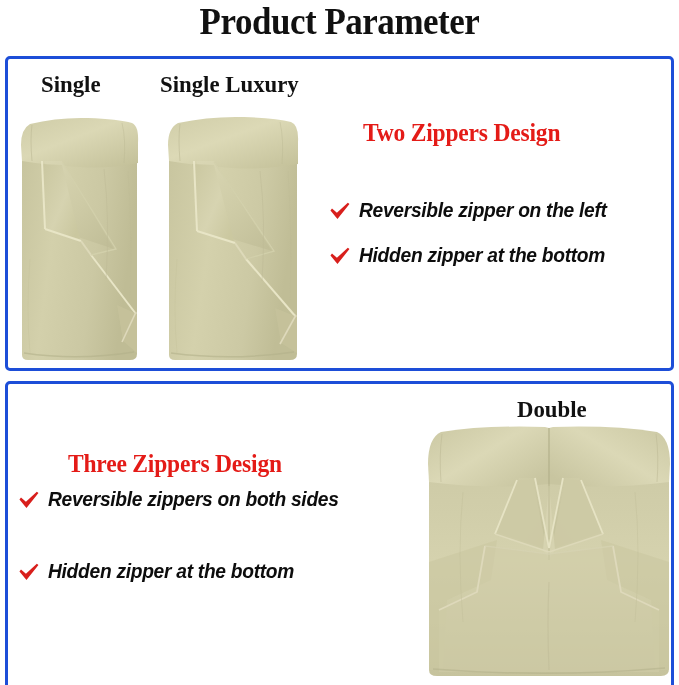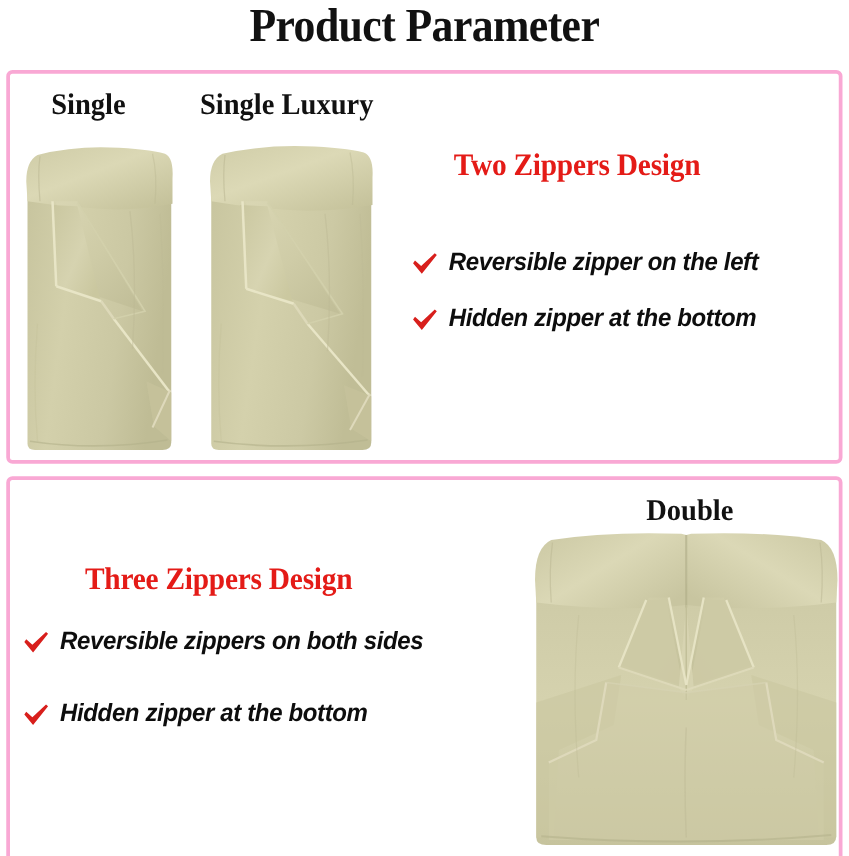--- a/index.html
+++ b/index.html
@@ -29,21 +29,21 @@
     color: #111111;
     transform: scaleX(0.92);
     transform-origin: center top;
     line-height: 46px;
     white-space: nowrap;
   }
 
   
   .panel {
     position: absolute;
-    border: 3px solid #f9a8d4;
+    border: 3px solid #1d4ed8;
     border-radius: 5px;
     box-sizing: border-box;
     background: #ffffff;
   }
   #panel-top {
     left: 5px;
     top: 56px;
     width: 669px;
     height: 315px;
   }
@@ -242,21 +242,21 @@
     <span class="bullet-text">Hidden zipper at the bottom</span>
   </div>
 </div>
 
 <div class="panel" id="panel-bottom">
 
   <div class="size-caption" style="left:509px; top:12px;">Double</div>
 
   <div class="red-heading" style="left:60px; top:66px;">Three Zippers Design</div>
 
-  <div class="bullet-row" style="left:10px; top:118px;">
+  <div class="bullet-row" style="left:10px; top:104px;">
     <svg class="check-icon" viewBox="0 0 24 22">
       <path d="M1.5,10.5 L3.2,8.2 L8.6,13.0 L20.6,1.8 L22.4,3.4 L9.2,19.8 Z" fill="#d81f1c"></path>
     </svg>
     <span class="bullet-text">Reversible zippers on both sides</span>
   </div>
 
   <div class="bullet-row" style="left:10px; top:176px;">
     <svg class="check-icon" viewBox="0 0 24 22">
       <path d="M1.5,10.5 L3.2,8.2 L8.6,13.0 L20.6,1.8 L22.4,3.4 L9.2,19.8 Z" fill="#d81f1c"></path>
     </svg>

